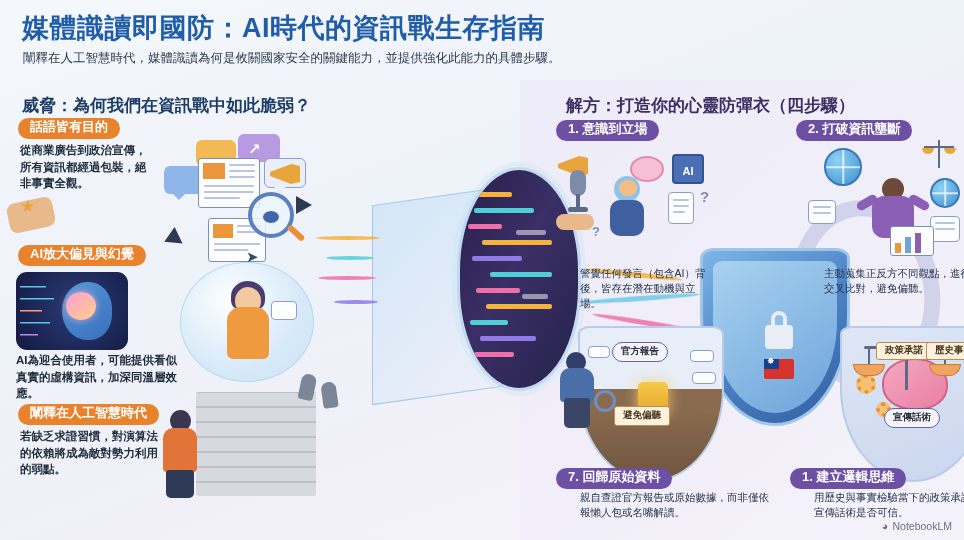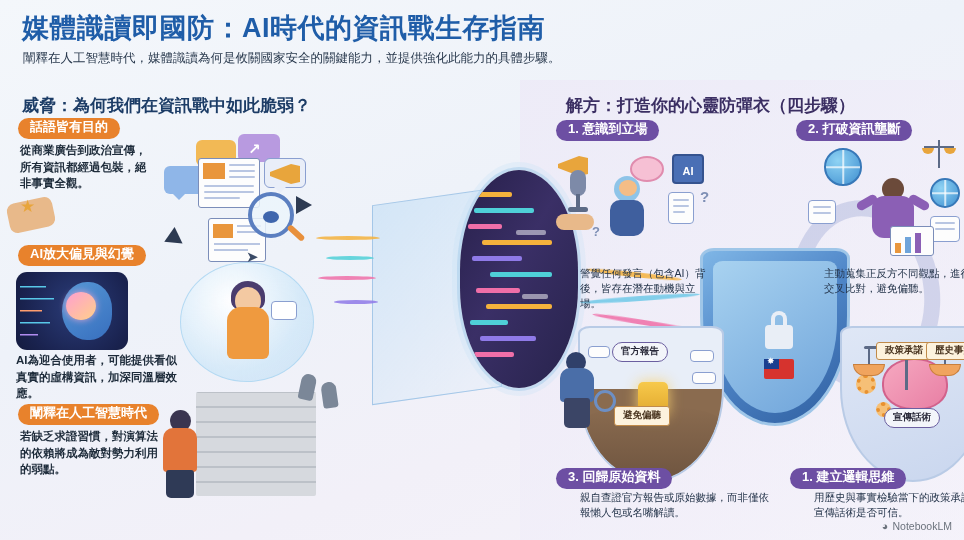--- a/index.html
+++ b/index.html
@@ -571,21 +571,21 @@
     <div class="tag plain" style="left:926px;top:342px;line-height:1.15;text-align:center;">歷史事實</div>
     <div class="tag" style="left:884px;top:408px;">宣傳話術</div>
   </div>
 
   <div class="pill purple" style="left:556px; top:120px;">1. 意識到立場</div>
   <div class="cap thin sm" style="left:556px; top:266px; width:128px;">警覺任何發言（包含AI）背後，皆存在潛在動機與立場。</div>
 
   <div class="pill purple" style="left:796px; top:120px;">2. 打破資訊壟斷</div>
   <div class="cap thin sm" style="left:800px; top:266px; width:152px;">主動蒐集正反方不同觀點，進行交叉比對，避免偏聽。</div>
 
-  <div class="pill purple" style="left:556px; top:468px;">3. 回歸原始資料</div>
+  <div class="pill purple" style="left:556px; top:468px;">7. 回歸原始資料</div>
   <div class="cap thin sm" style="left:556px; top:490px; width:196px;">親自查證官方報告或原始數據，而非僅依報懶人包或名嘴解讀。</div>
 
   <div class="pill purple" style="left:790px; top:468px;">1. 建立邏輯思維</div>
   <div class="cap thin sm" style="left:790px; top:490px; width:178px;">用歷史與事實檢驗當下的政策承諾與宣傳話術是否可信。</div>
 
   <div class="watermark">
     <span class="wm-logo">◕</span>
     <span>NotebookLM</span>
   </div>
 

